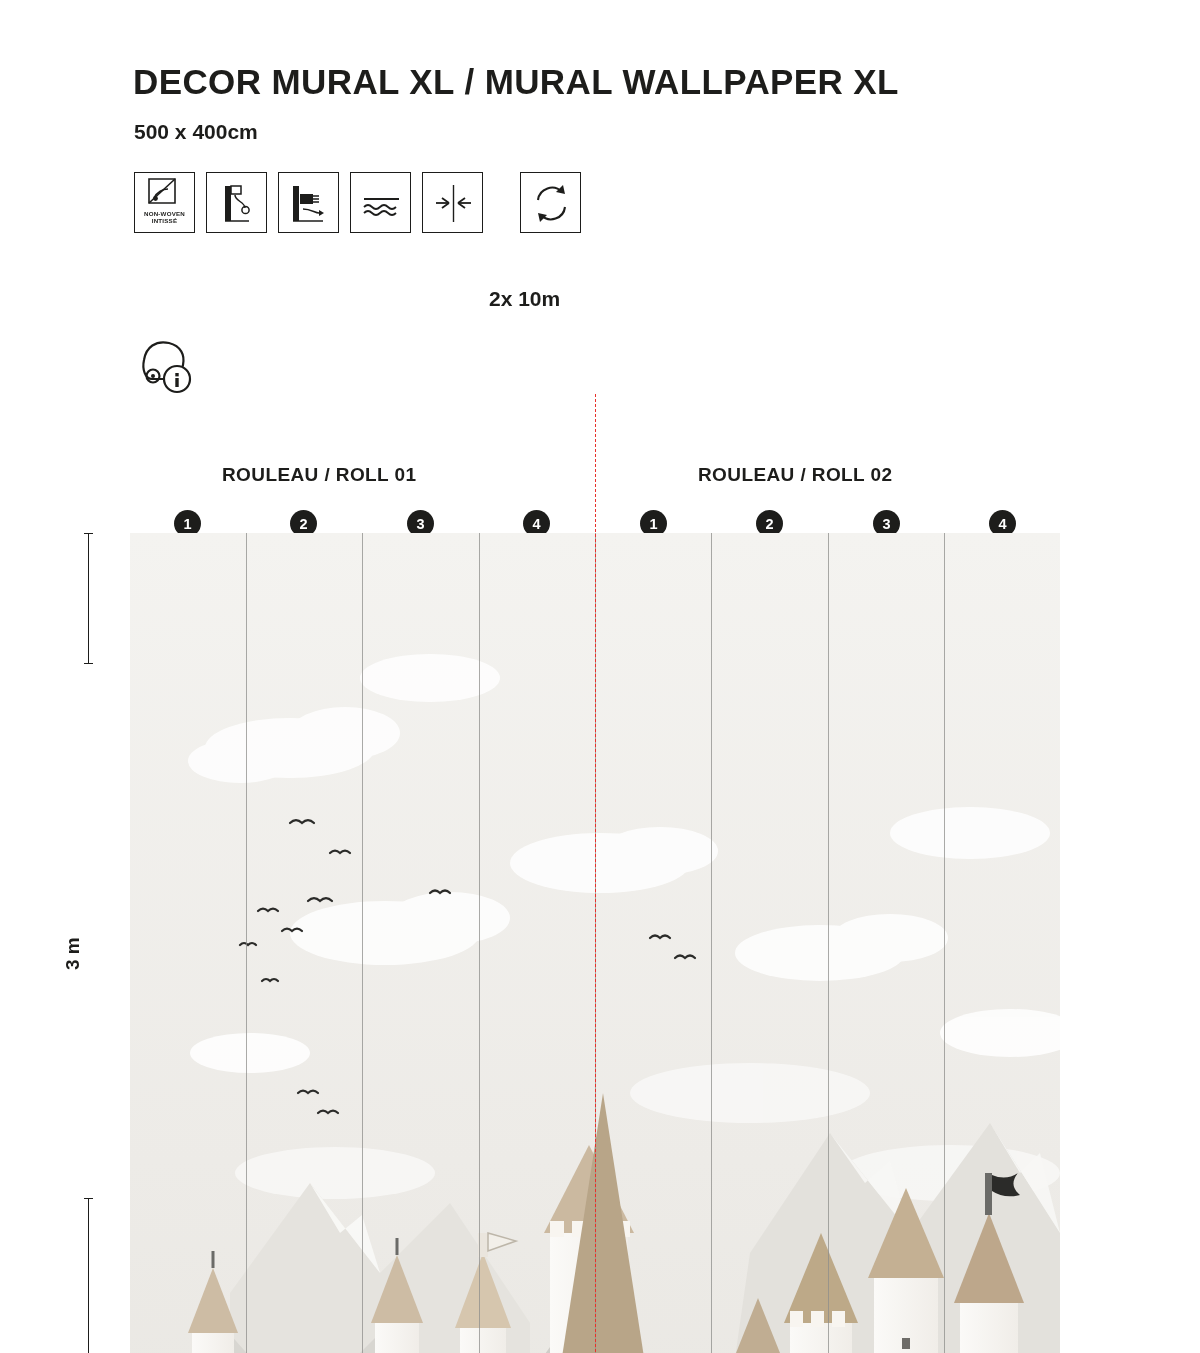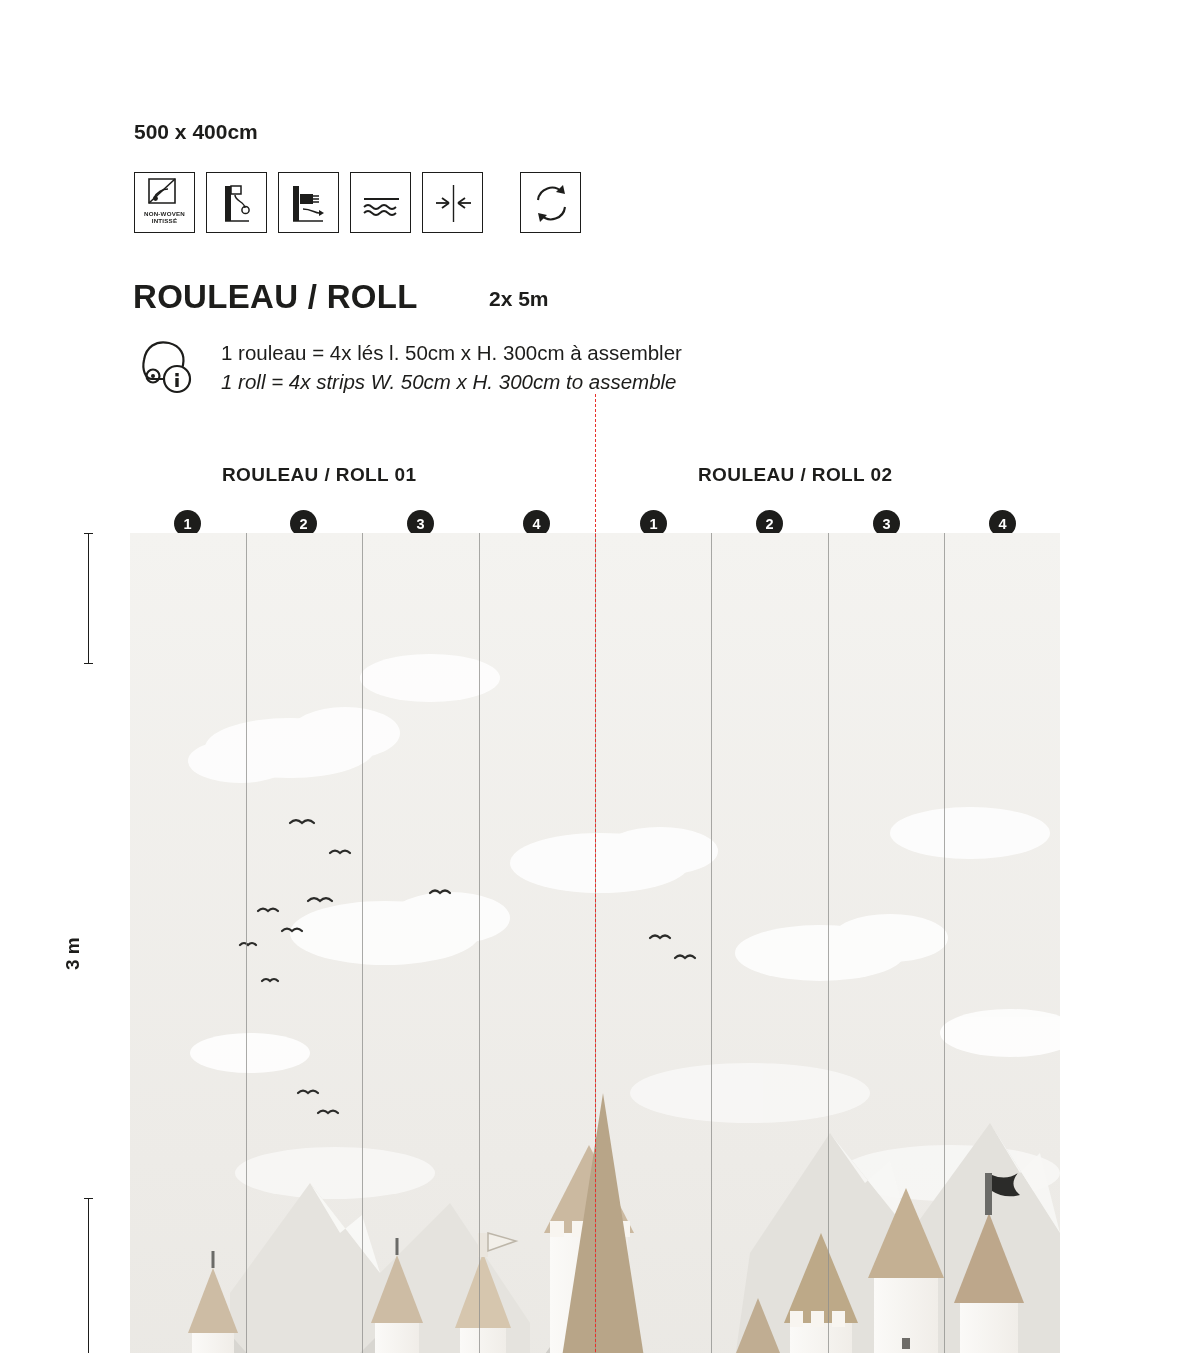--- a/index.html
+++ b/index.html
@@ -207,20 +207,21 @@
     transform: rotate(-90deg);
     transform-origin: left top;
     white-space: nowrap;
   }
 </style>
 </head>
 <body>
 
 <div class="page">
 
+  <div class="title">DECOR MURAL XL / MURAL WALLPAPER XL</div>
   <div class="subtitle">500 x 400cm</div>
 
   <div class="picto-row">
 
     <div class="picto">
       <svg width="58" height="40" viewBox="0 0 58 40">
         <path d="M14 6 L40 6 L40 30 L14 30 Z" fill="none" stroke="#1d1d1b" stroke-width="1.6"></path>
         <path d="M14 30 L40 6" stroke="#1d1d1b" stroke-width="1.6"></path>
         <path d="M22 9 l5 0 l0 6 l-5 0 z" fill="#1d1d1b" opacity=".0"></path>
         <path d="M19 25 c3 -6 9 -9 14 -9" fill="none" stroke="#1d1d1b" stroke-width="1.6"></path>
@@ -275,38 +276,33 @@
       <svg width="61" height="61" viewBox="0 0 61 61">
         <path d="M17 27 a14 14 0 0 1 24 -8" fill="none" stroke="#1d1d1b" stroke-width="2.1"></path>
         <path d="M44 34 a14 14 0 0 1 -24 8" fill="none" stroke="#1d1d1b" stroke-width="2.1"></path>
         <path d="M42 12 l2 9 l-9 -2 z" fill="#1d1d1b"></path>
         <path d="M19 49 l-2 -9 l9 2 z" fill="#1d1d1b"></path>
       </svg>
     </div>
 
   </div>
 
-  <div class="roll-heading">ROULEAU / ROLL</div>
-  <div class="roll-size">2x 5m</div>
+  <div class="roll-size">2x 10m</div>
 
   <div class="roll-icon">
     <svg width="80" height="66" viewBox="0 0 80 66">
       <path d="M14 24 c2 -13 12 -20 25 -17 c12 3 16 12 14 22 c-2 9 -9 14 -19 14 l-12 0 c-7 0 -10 -10 -8 -19 z" fill="none" stroke="#1d1d1b" stroke-width="2.2"></path>
       <circle cx="23" cy="40" r="6.5" fill="none" stroke="#1d1d1b" stroke-width="2.2"></circle>
       <circle cx="23" cy="40" r="2" fill="#1d1d1b"></circle>
       <circle cx="47" cy="43" r="13" fill="#fff" stroke="#1d1d1b" stroke-width="2.2"></circle>
       <rect x="45.3" y="37" width="3.4" height="3.4" fill="#1d1d1b"></rect>
       <rect x="45.3" y="42" width="3.4" height="9" fill="#1d1d1b"></rect>
     </svg>
   </div>
 
-  <div class="roll-lines">
-    <div class="fr">1 rouleau = 4x lés l. 50cm x H. 300cm à assembler</div>
-    <div class="en">1 roll =  4x strips W. 50cm x H. 300cm to assemble</div>
-  </div>
 
   <div class="diagram">
 
     <div class="roll-label" id="roll-label-01">ROULEAU / ROLL 01</div>
     <div class="roll-label" id="roll-label-02">ROULEAU / ROLL 02</div>
 
     <div class="badges">
       <div class="badge" style="left:44px">1</div>
       <div class="badge" style="left:160px">2</div>
       <div class="badge" style="left:277px">3</div>

